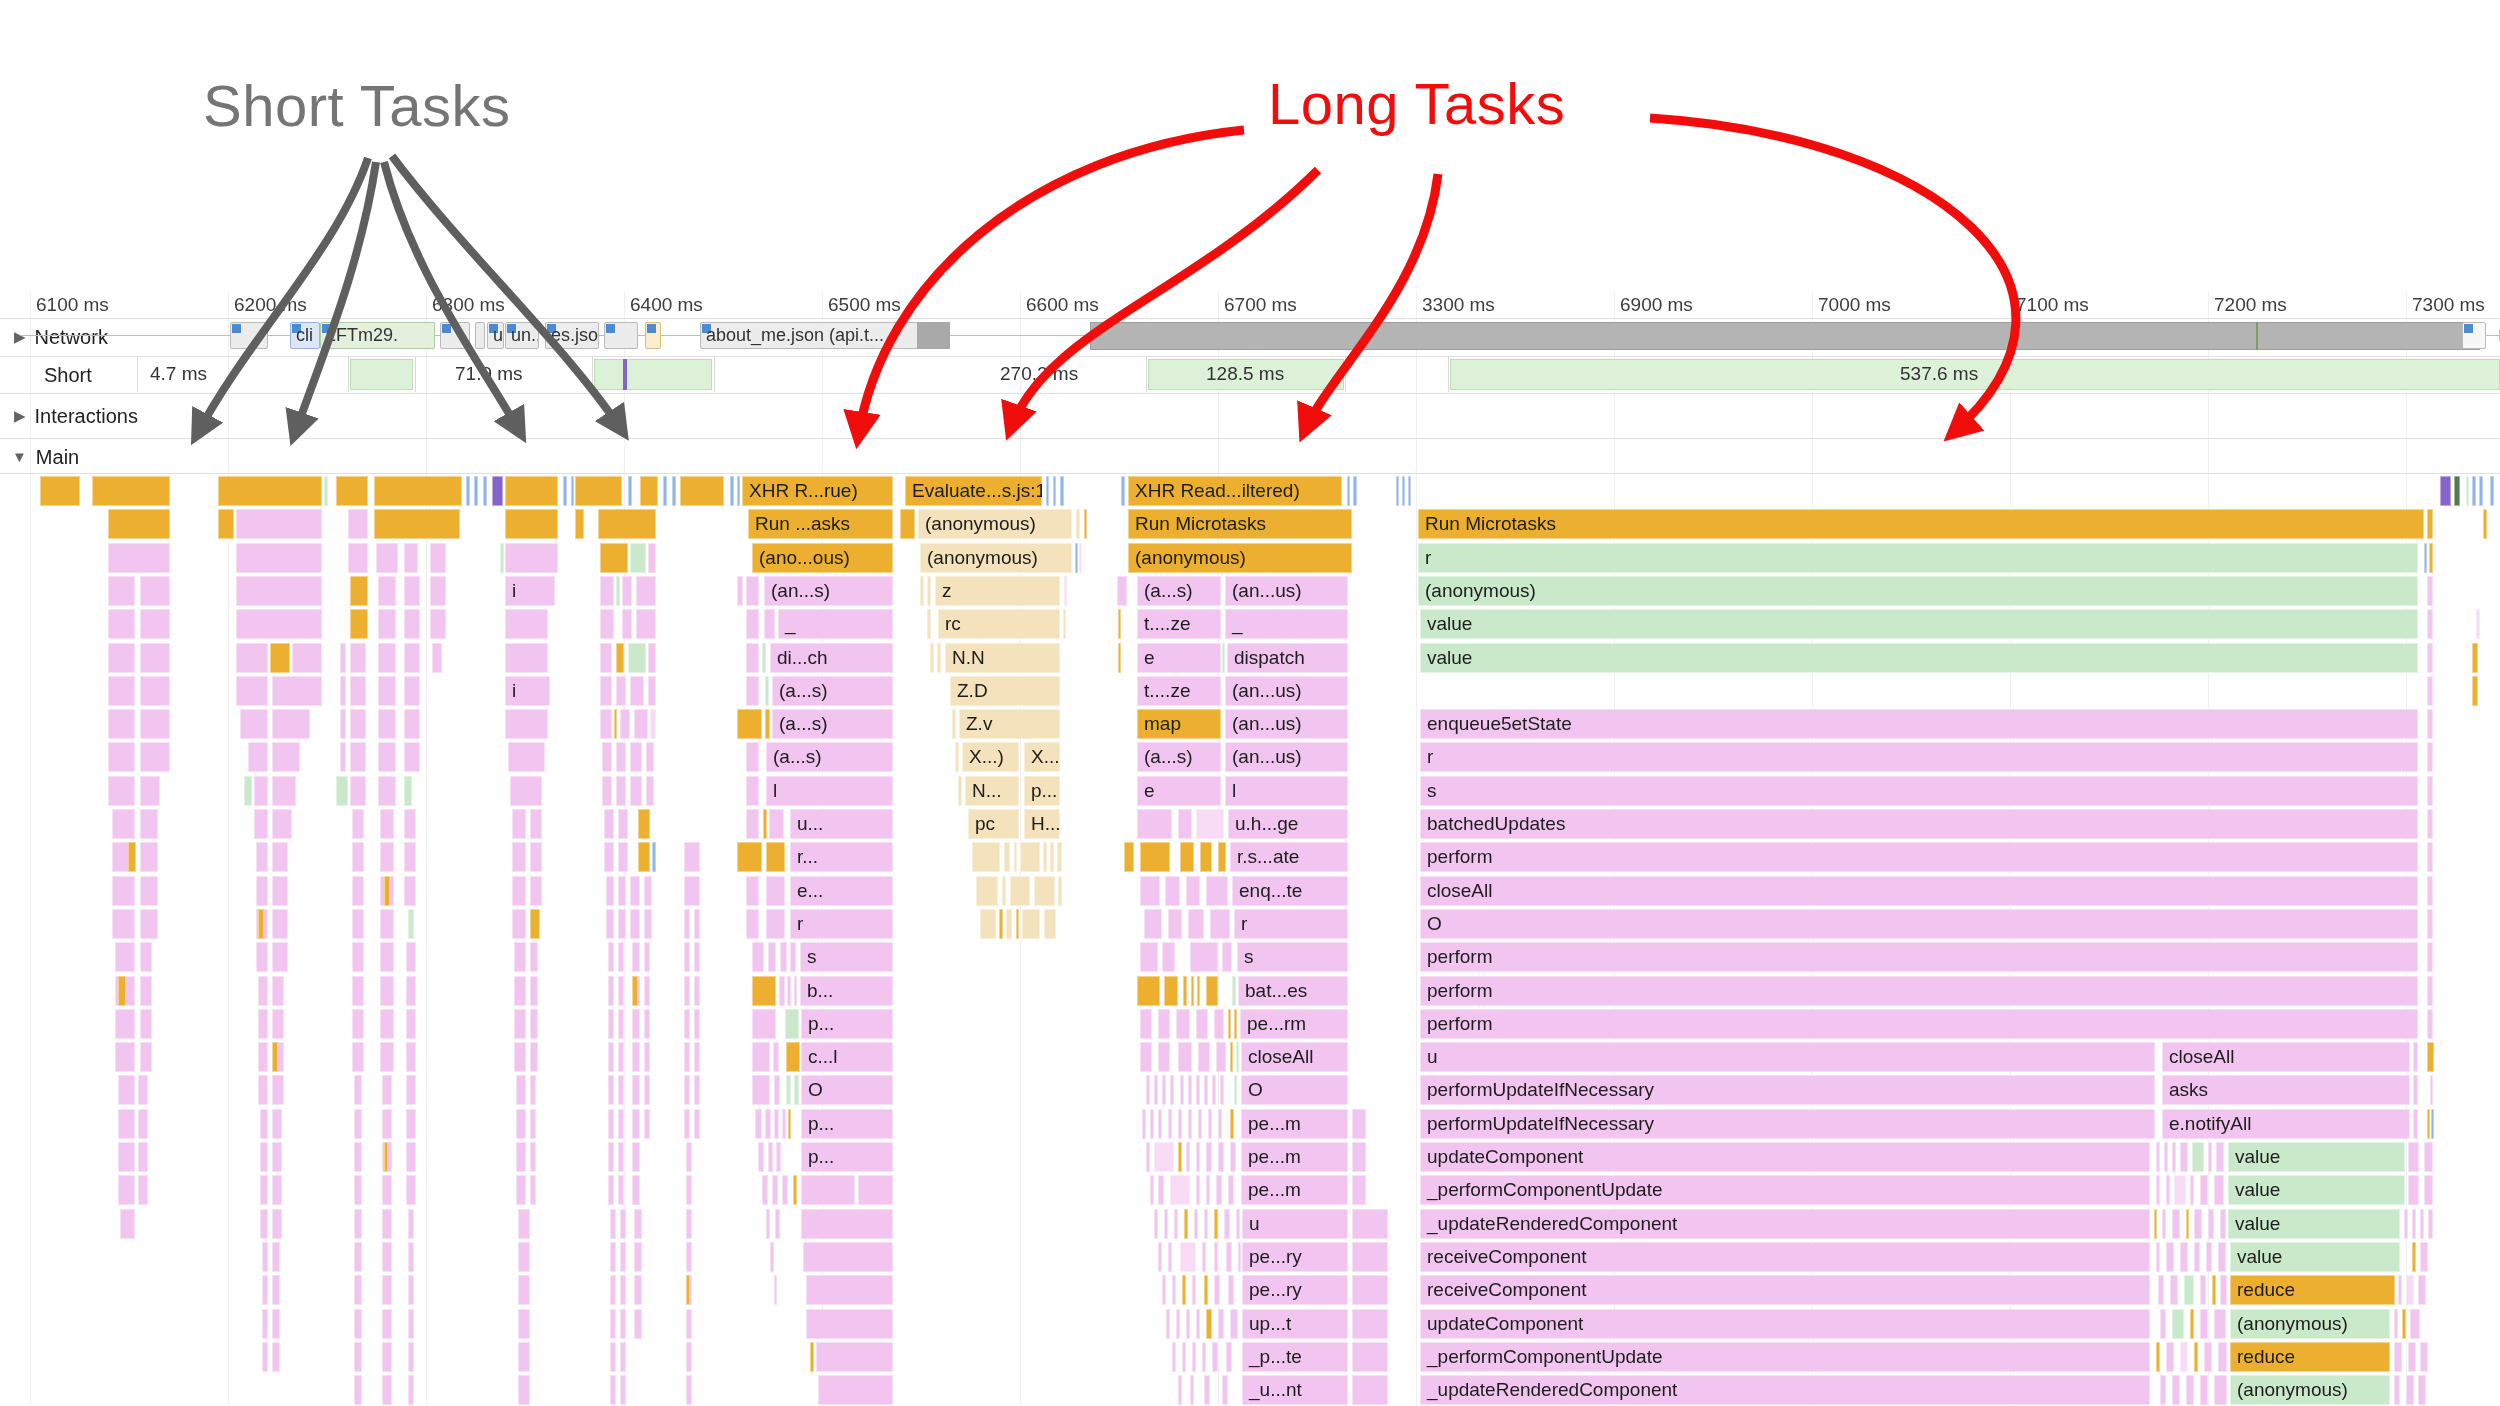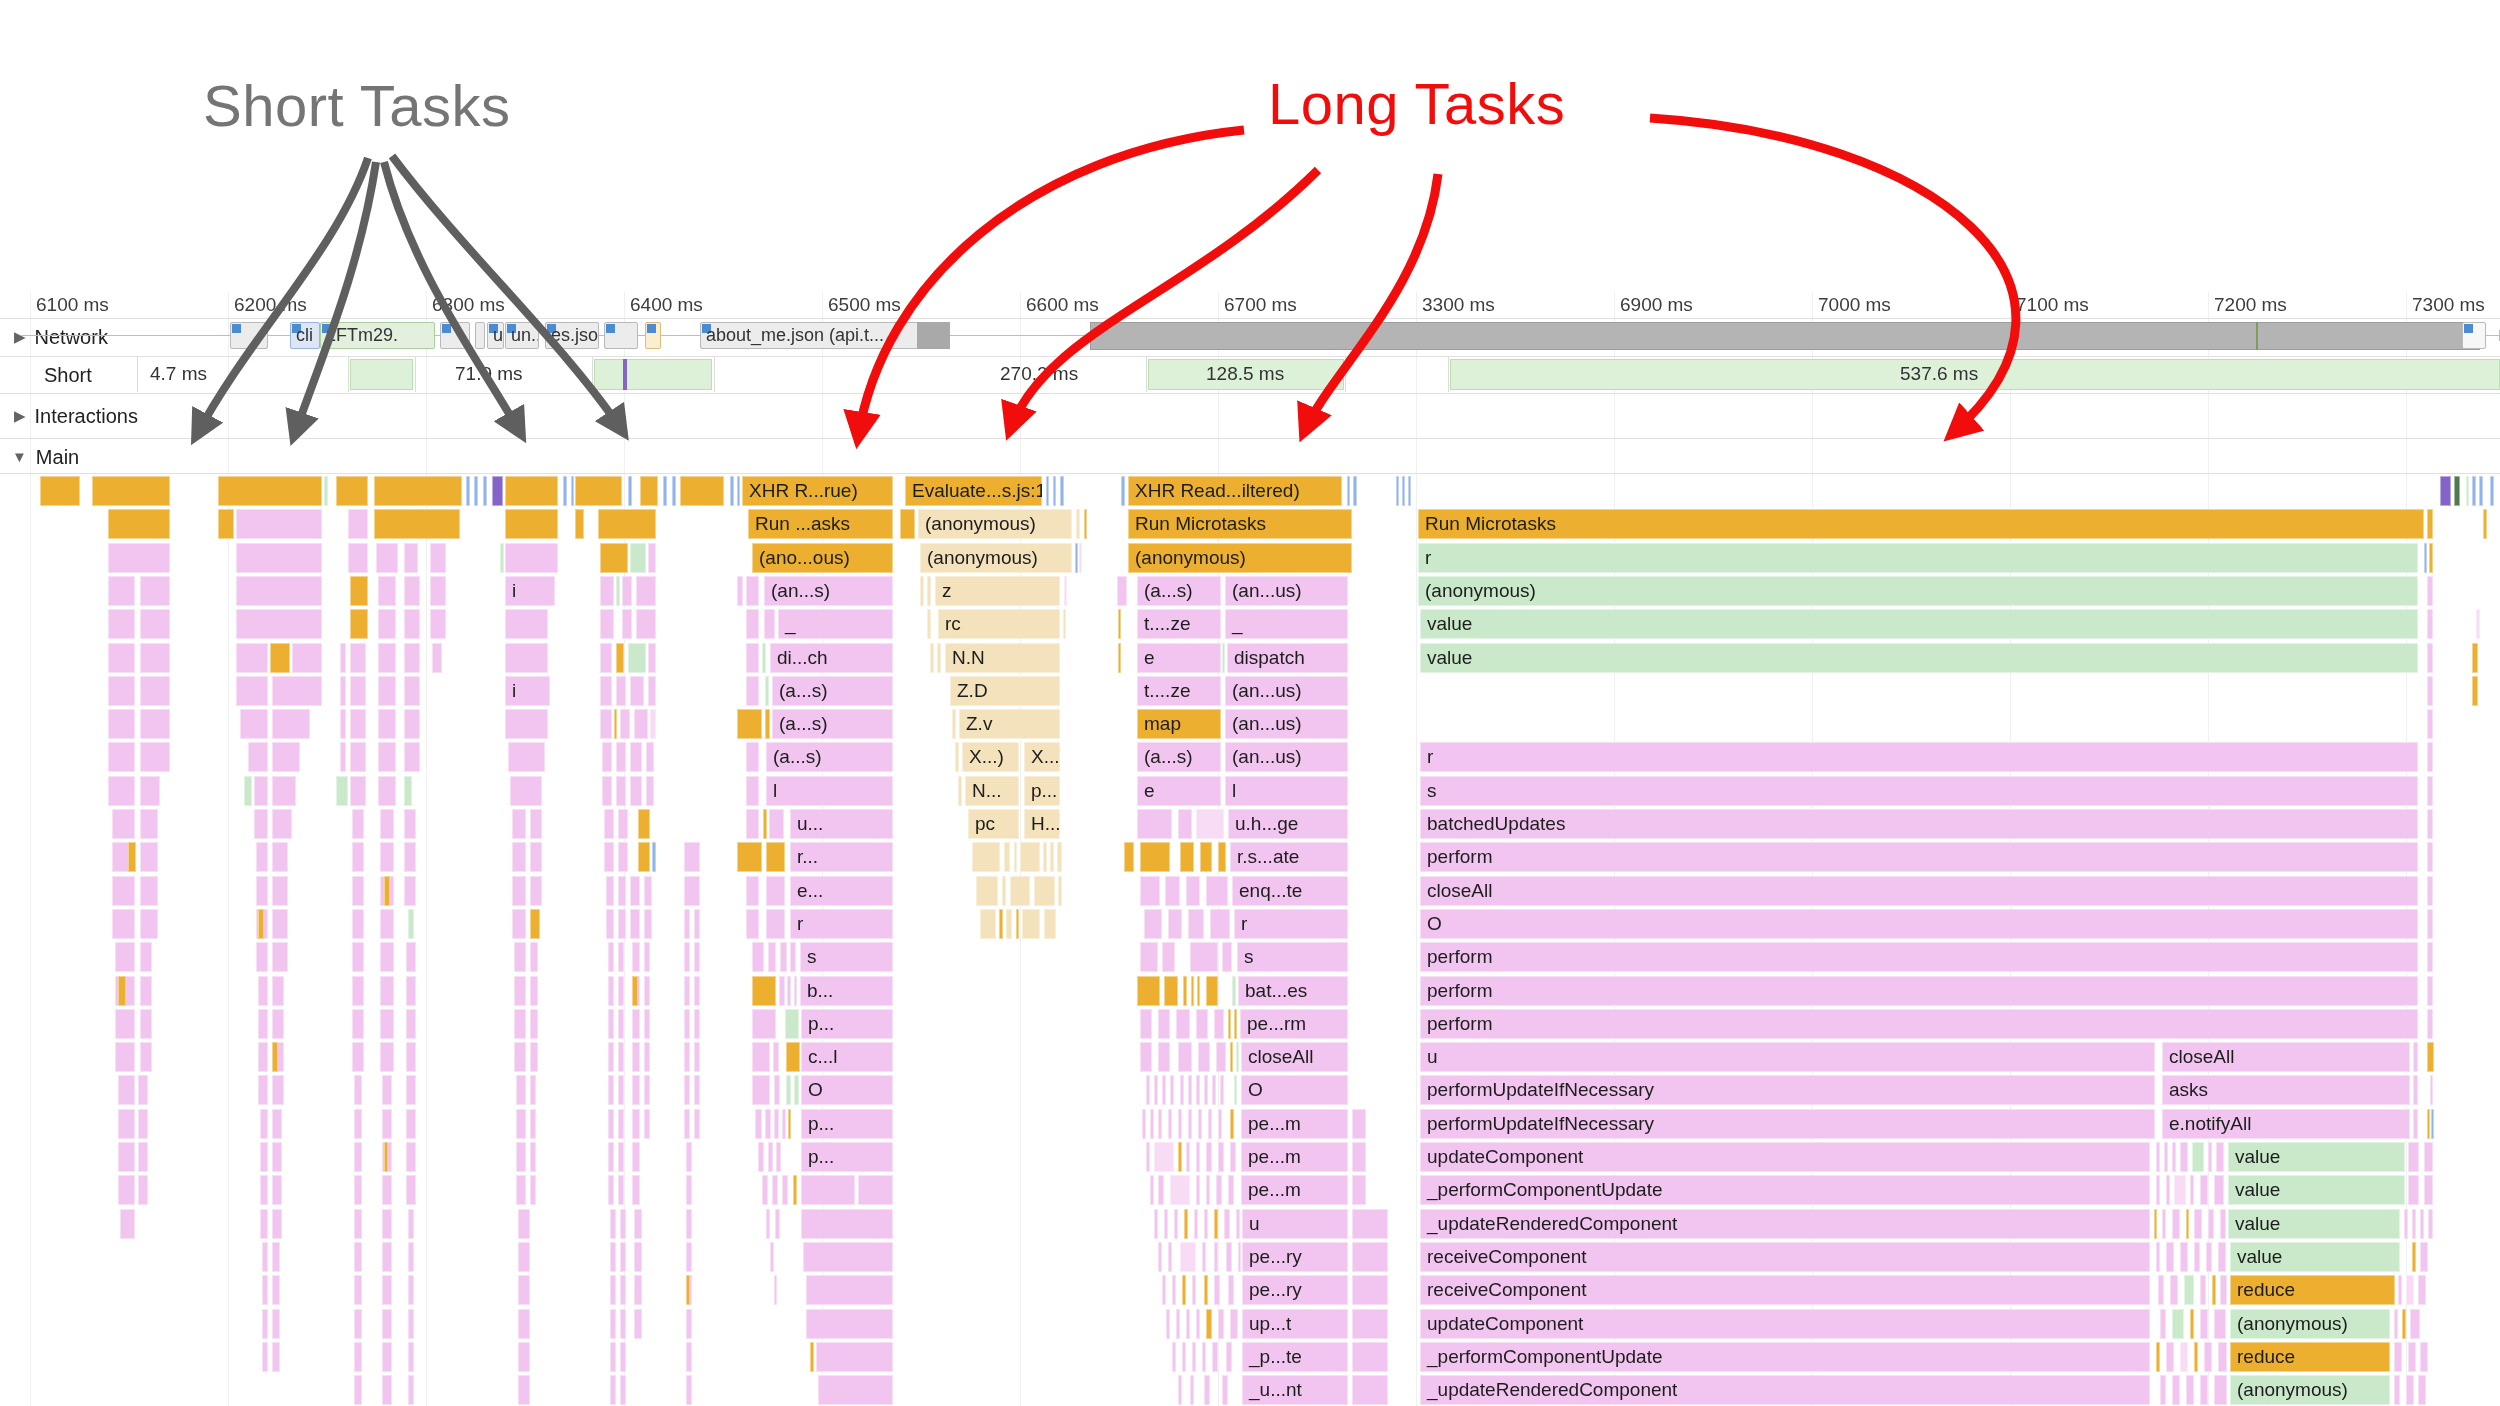--- a/index.html
+++ b/index.html
@@ -989,20 +989,23 @@
     </div>
     <div class="bar" style="left: 2427px; top: 609.2px; width: 6px; height: 30px; background: rgb(241, 197, 239);"></div>
     <div class="bar" style="left: 2476px; top: 609.2px; width: 4px; height: 30px; background: rgb(248, 219, 245);"></div>
     <div class="bar" style="left: 1420px; top: 642.5px; width: 998px; height: 30px; background: rgb(201, 233, 202);">
       <b>value</b>
     </div>
     <div class="bar" style="left: 2427px; top: 642.5px; width: 6px; height: 30px; background: rgb(241, 197, 239);"></div>
     <div class="bar" style="left: 2472px; top: 642.5px; width: 6px; height: 30px; background: rgb(236, 175, 48);"></div>
     <div class="bar" style="left: 2427px; top: 675.8px; width: 6px; height: 30px; background: rgb(241, 197, 239);"></div>
     <div class="bar" style="left: 2472px; top: 675.8px; width: 6px; height: 30px; background: rgb(236, 175, 48);"></div>
+    <div class="bar" style="left: 1420px; top: 709.1px; width: 998px; height: 30px; background: rgb(241, 197, 239);">
+      <b>enqueue5etState</b>
+    </div>
     <div class="bar" style="left: 2427px; top: 709.1px; width: 6px; height: 30px; background: rgb(241, 197, 239);"></div>
     <div class="bar" style="left: 1420px; top: 742.4px; width: 998px; height: 30px; background: rgb(241, 197, 239);">
       <b>r</b>
     </div>
     <div class="bar" style="left: 2427px; top: 742.4px; width: 6px; height: 30px; background: rgb(241, 197, 239);"></div>
     <div class="bar" style="left: 1420px; top: 775.7px; width: 998px; height: 30px; background: rgb(241, 197, 239);">
       <b>s</b>
     </div>
     <div class="bar" style="left: 2427px; top: 775.7px; width: 6px; height: 30px; background: rgb(241, 197, 239);"></div>
     <div class="bar" style="left: 1420px; top: 809px; width: 998px; height: 30px; background: rgb(241, 197, 239);">

